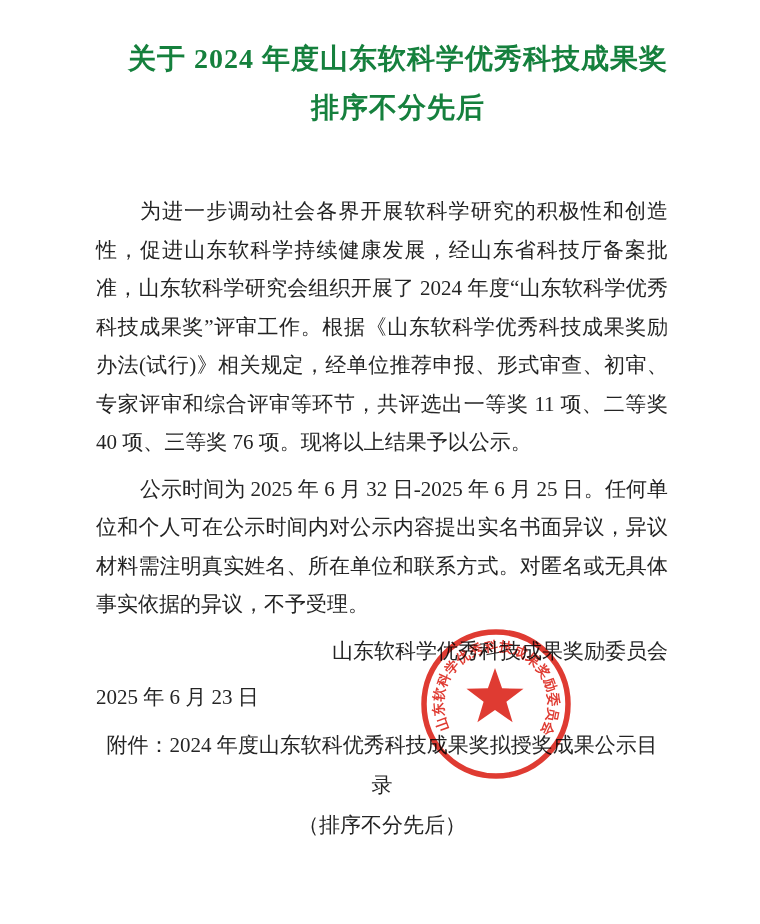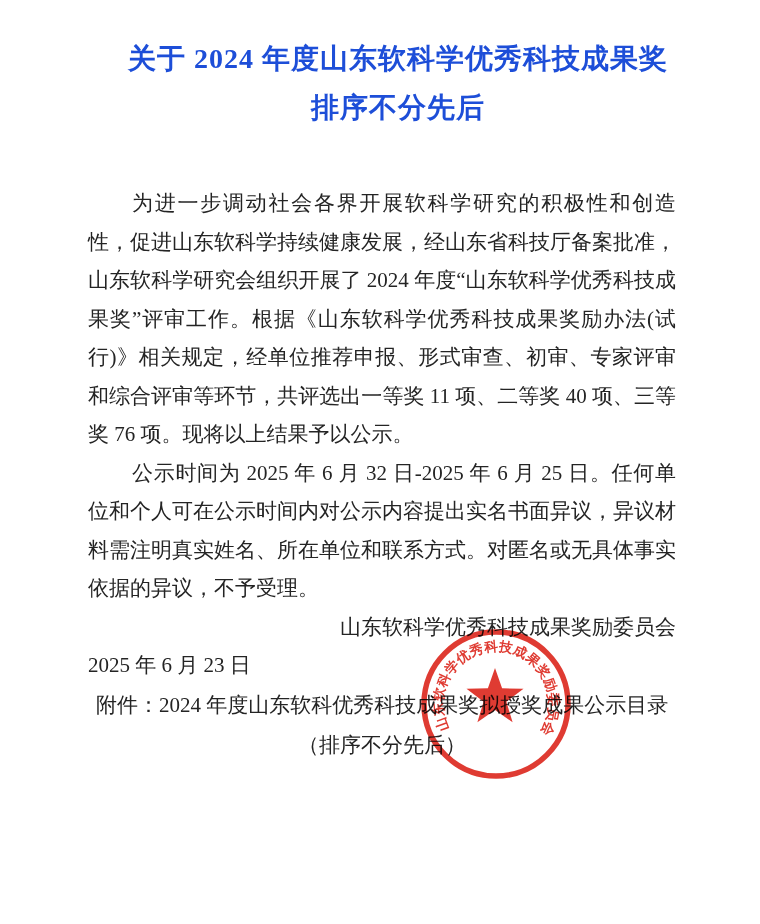--- a/index.html
+++ b/index.html
@@ -17,34 +17,34 @@
     overflow: hidden;
   }
   .title {
     position: absolute;
     top: 35px; left: 0;
     width: 100%;
     text-align: center;
     font-weight: bold;
     font-size: 28px;
     line-height: 48.5px;
-    color: #1d4ed8;
+    color: #15803d;
     letter-spacing: 1px;
     padding-left: 36px;
   }
   .content {
     position: absolute;
     top: 184px; left: 88px;
     width: 588px;
     font-size: 21px;
     line-height: 38.5px;
     text-align: justify;
     color: #242424;
   }
-  .content p { margin: 0; padding: 0; }
+  .content p { margin: 8px; padding: 0; }
   .para { text-indent: 44px; }
   .contact { text-indent: 64px; text-align: left; }
   .signature {
     margin-top: 38.5px;
     text-align: right;
     padding-right: 18px;
     text-indent: 0;
   }
   .date-line {
     text-align: left;

